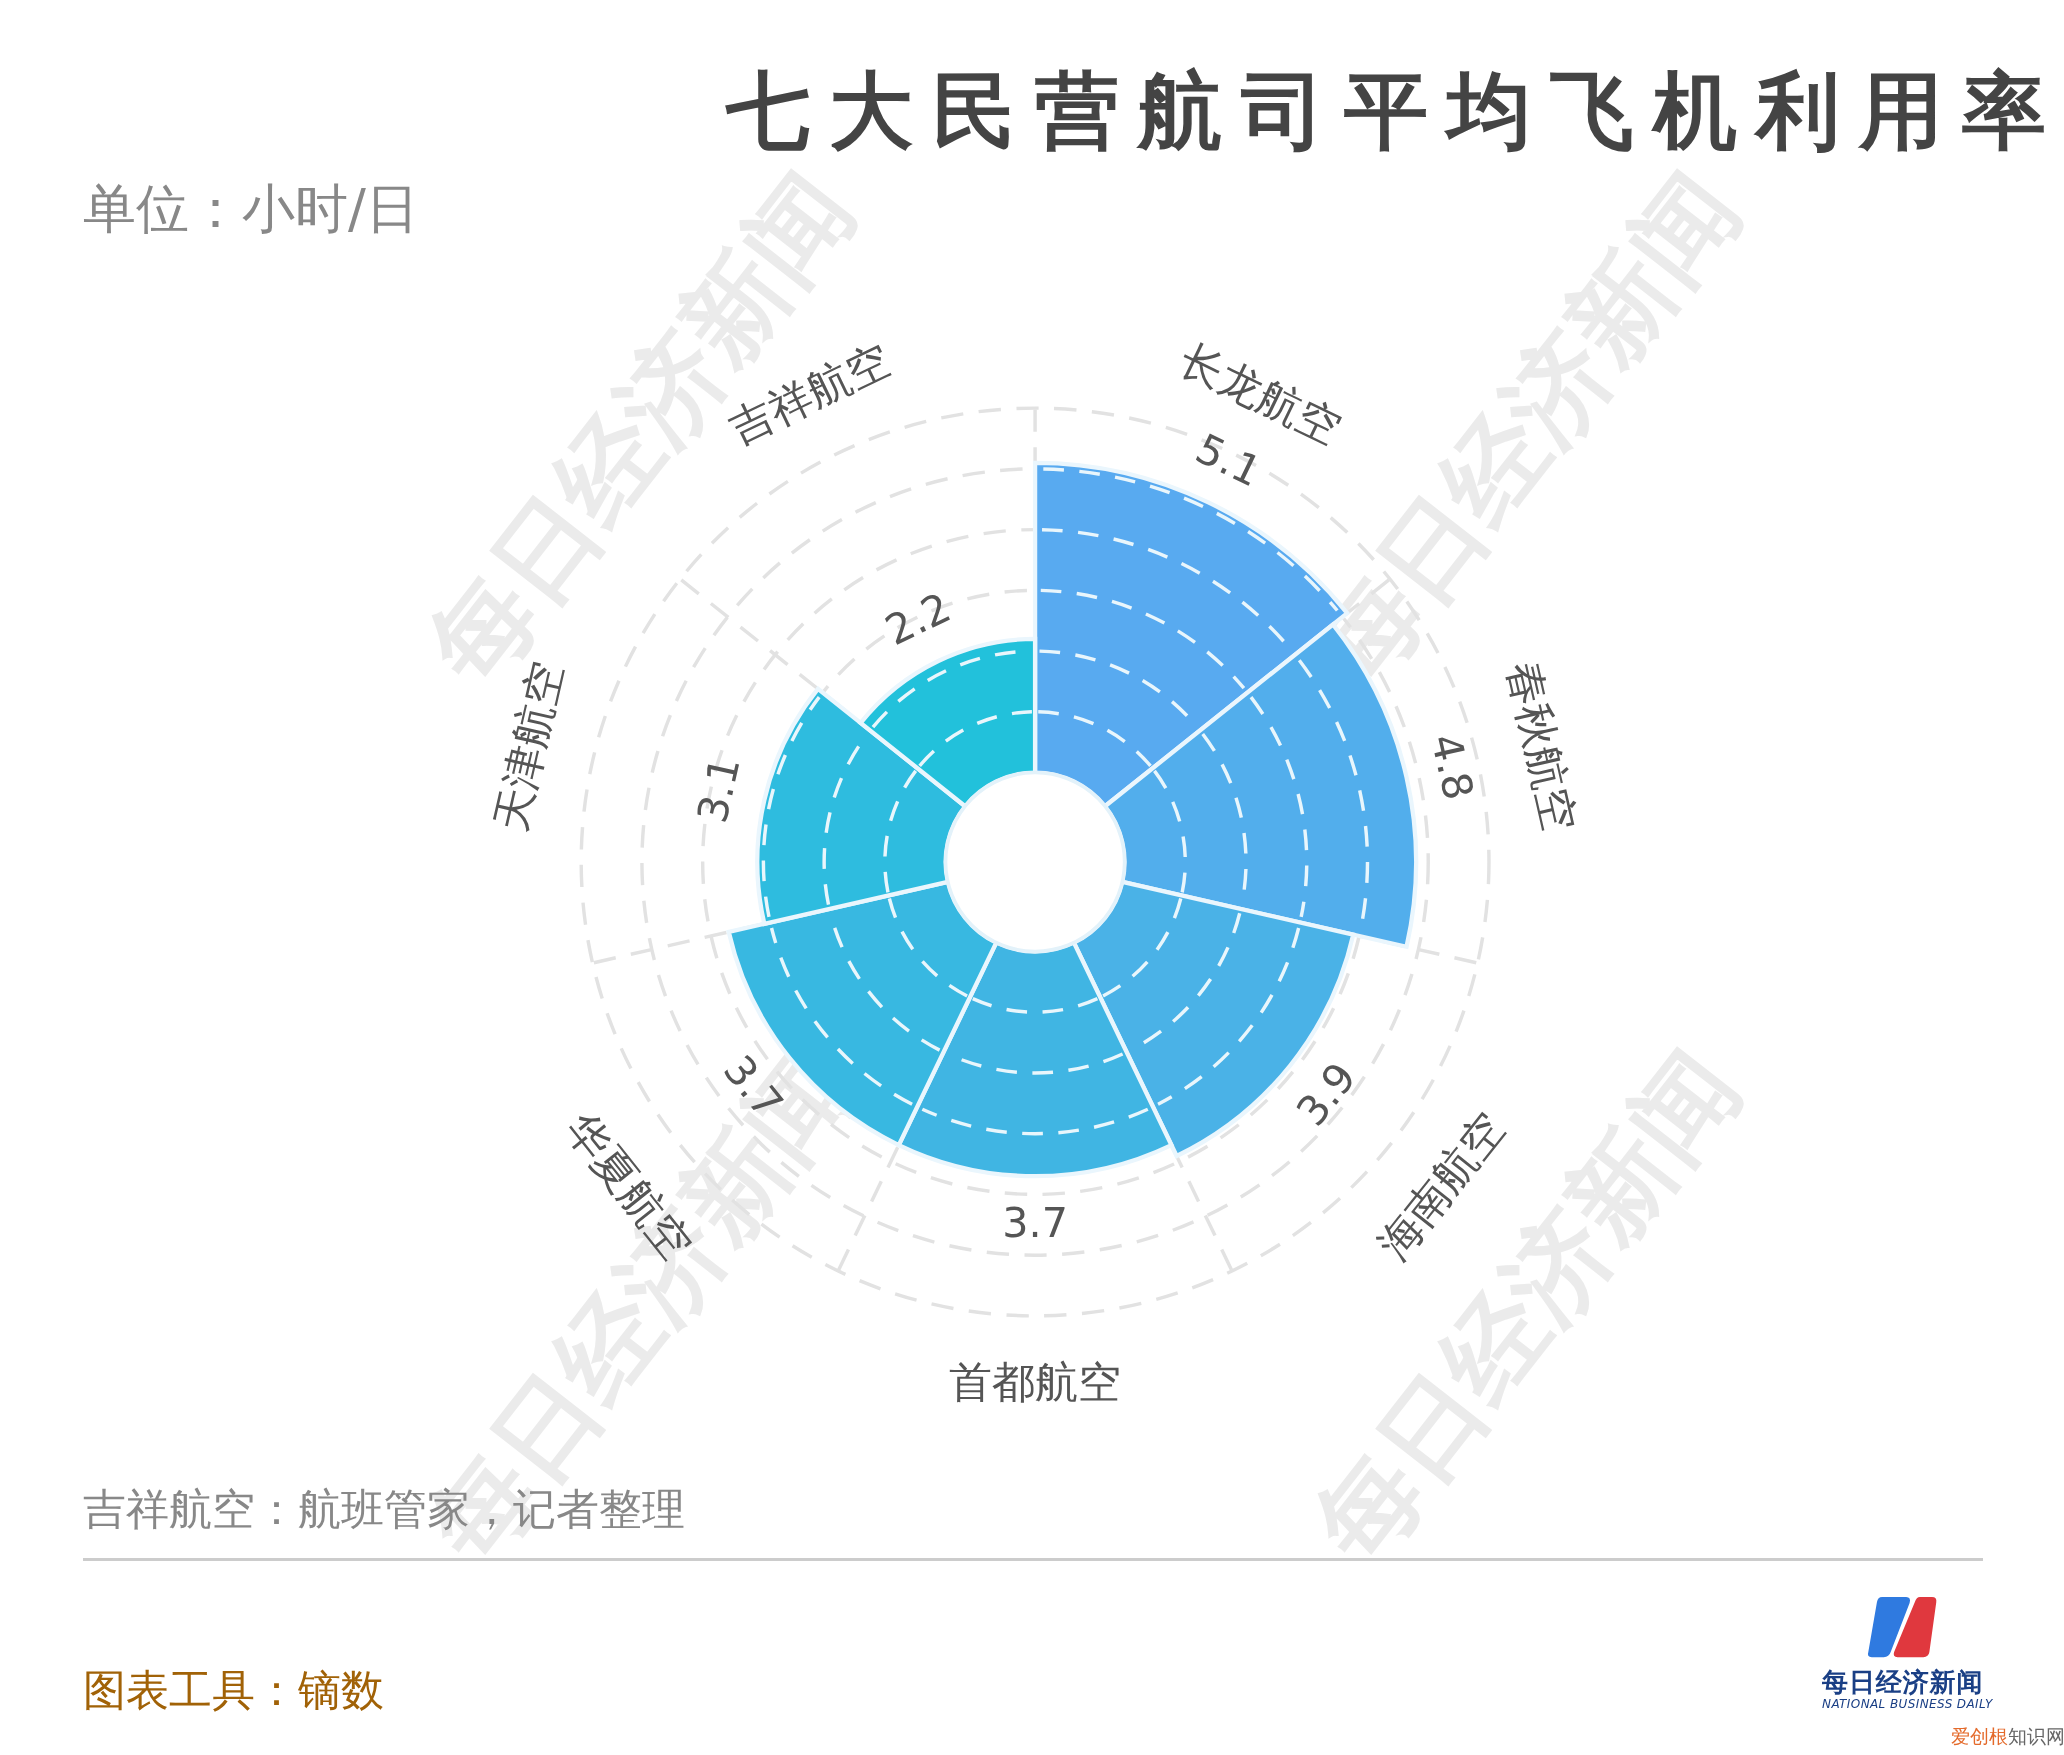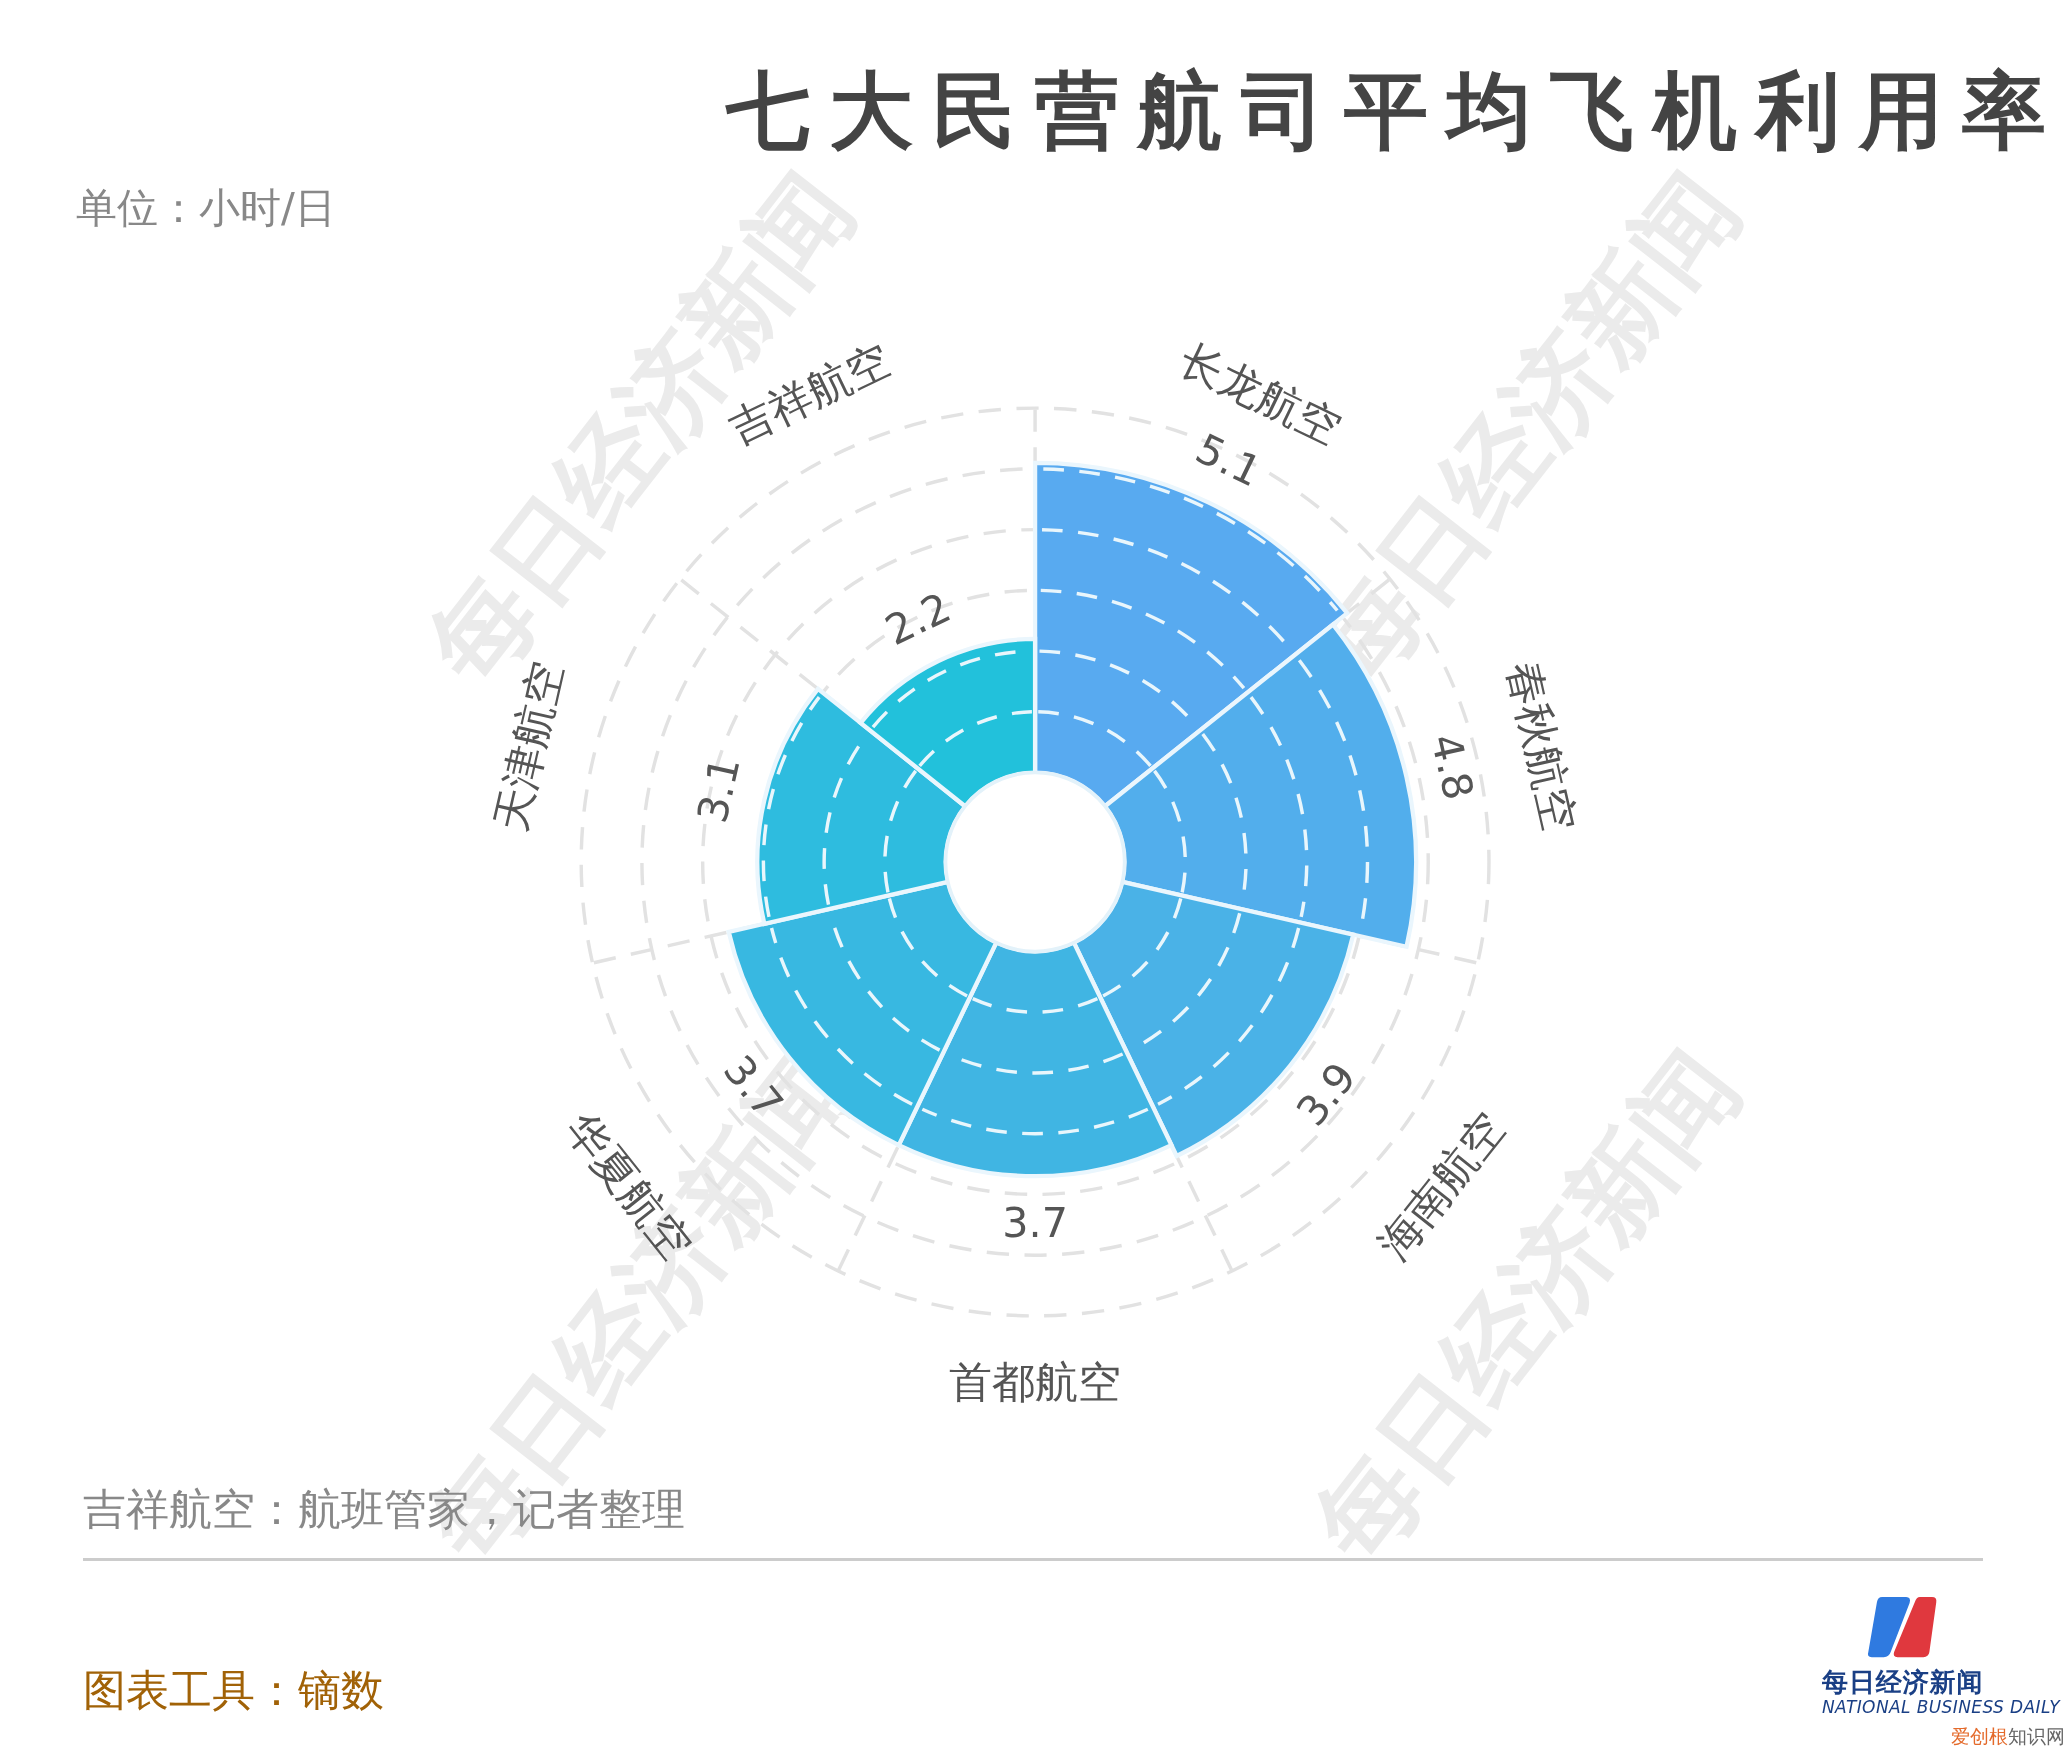--- a/index.html
+++ b/index.html
@@ -1,30 +1,30 @@
 <!DOCTYPE html>
 <html style="font-size:13.8px"><head>
 <meta charset="utf-8">
 <style>
   html, body { margin: 0; padding: 0; background: #ffffff; }
   body { width: 2065px; height: 1755px; position: relative; overflow: hidden;
          font-family: "DejaVu Sans", "Liberation Sans", sans-serif; }
   .title { position: absolute; left: 0; width: 2065px; top: 60px; text-align: right;
            font-size: 84px; font-weight: bold; color: #444444; letter-spacing: 19px; line-height: 103px; }
-  .unit { position: absolute; left: 76px; top: 181px; font-size: 41px; color: #888888; line-height: 55px; }
+  .unit { position: absolute; left: 83px; top: 181px; font-size: 53px; color: #888888; line-height: 55px; }
   .source { position: absolute; left: 83px; top: 1482px; font-size: 43px; color: #888888; line-height: 55px; }
   .tool { position: absolute; left: 83px; top: 1663px; font-size: 43px; color: #a16207; line-height: 55px; }
   .divider { position: absolute; left: 83px; top: 1558px; width: 1900px; height: 3.4px; background: #cccccc; }
   svg.chart { position: absolute; left: 0; top: 0; }
   .wm { position: absolute; font-size: 102px; font-weight: bold; color: #ebebeb; white-space: nowrap;
         font-family: "DejaVu Serif", "Liberation Serif", serif; transform-origin: center center; }
   .logo { position: absolute; left: 1815px; top: 1590px; width: 172px; height: 125px; }
   .logo-cn { position: absolute; left: 1822px; top: 1665px; font-size: 26px; font-weight: bold;
              color: #1a3f85; letter-spacing: 0.9px; white-space: nowrap; font-family: "DejaVu Serif", serif; }
-  .logo-en { position: absolute; left: 1822px; top: 1697px; font-size: 17px; color: #1a3f85;
+  .logo-en { position: absolute; left: 1822px; top: 1697px; font-size: 12px; color: #1a3f85;
              white-space: nowrap; font-style: italic; letter-spacing: 0.4px; }
   .credit { position: absolute; left: 1951px; top: 1724px; font-size: 19px; white-space: nowrap; }
   .credit .a { color: #e46a2b; }
   .credit .b { color: #666666; }
 </style>
 </head>
 <body>
 
 <div class="title">七大民营航司平均飞机利用率</div>
 <div class="unit">单位：小时/日</div>

